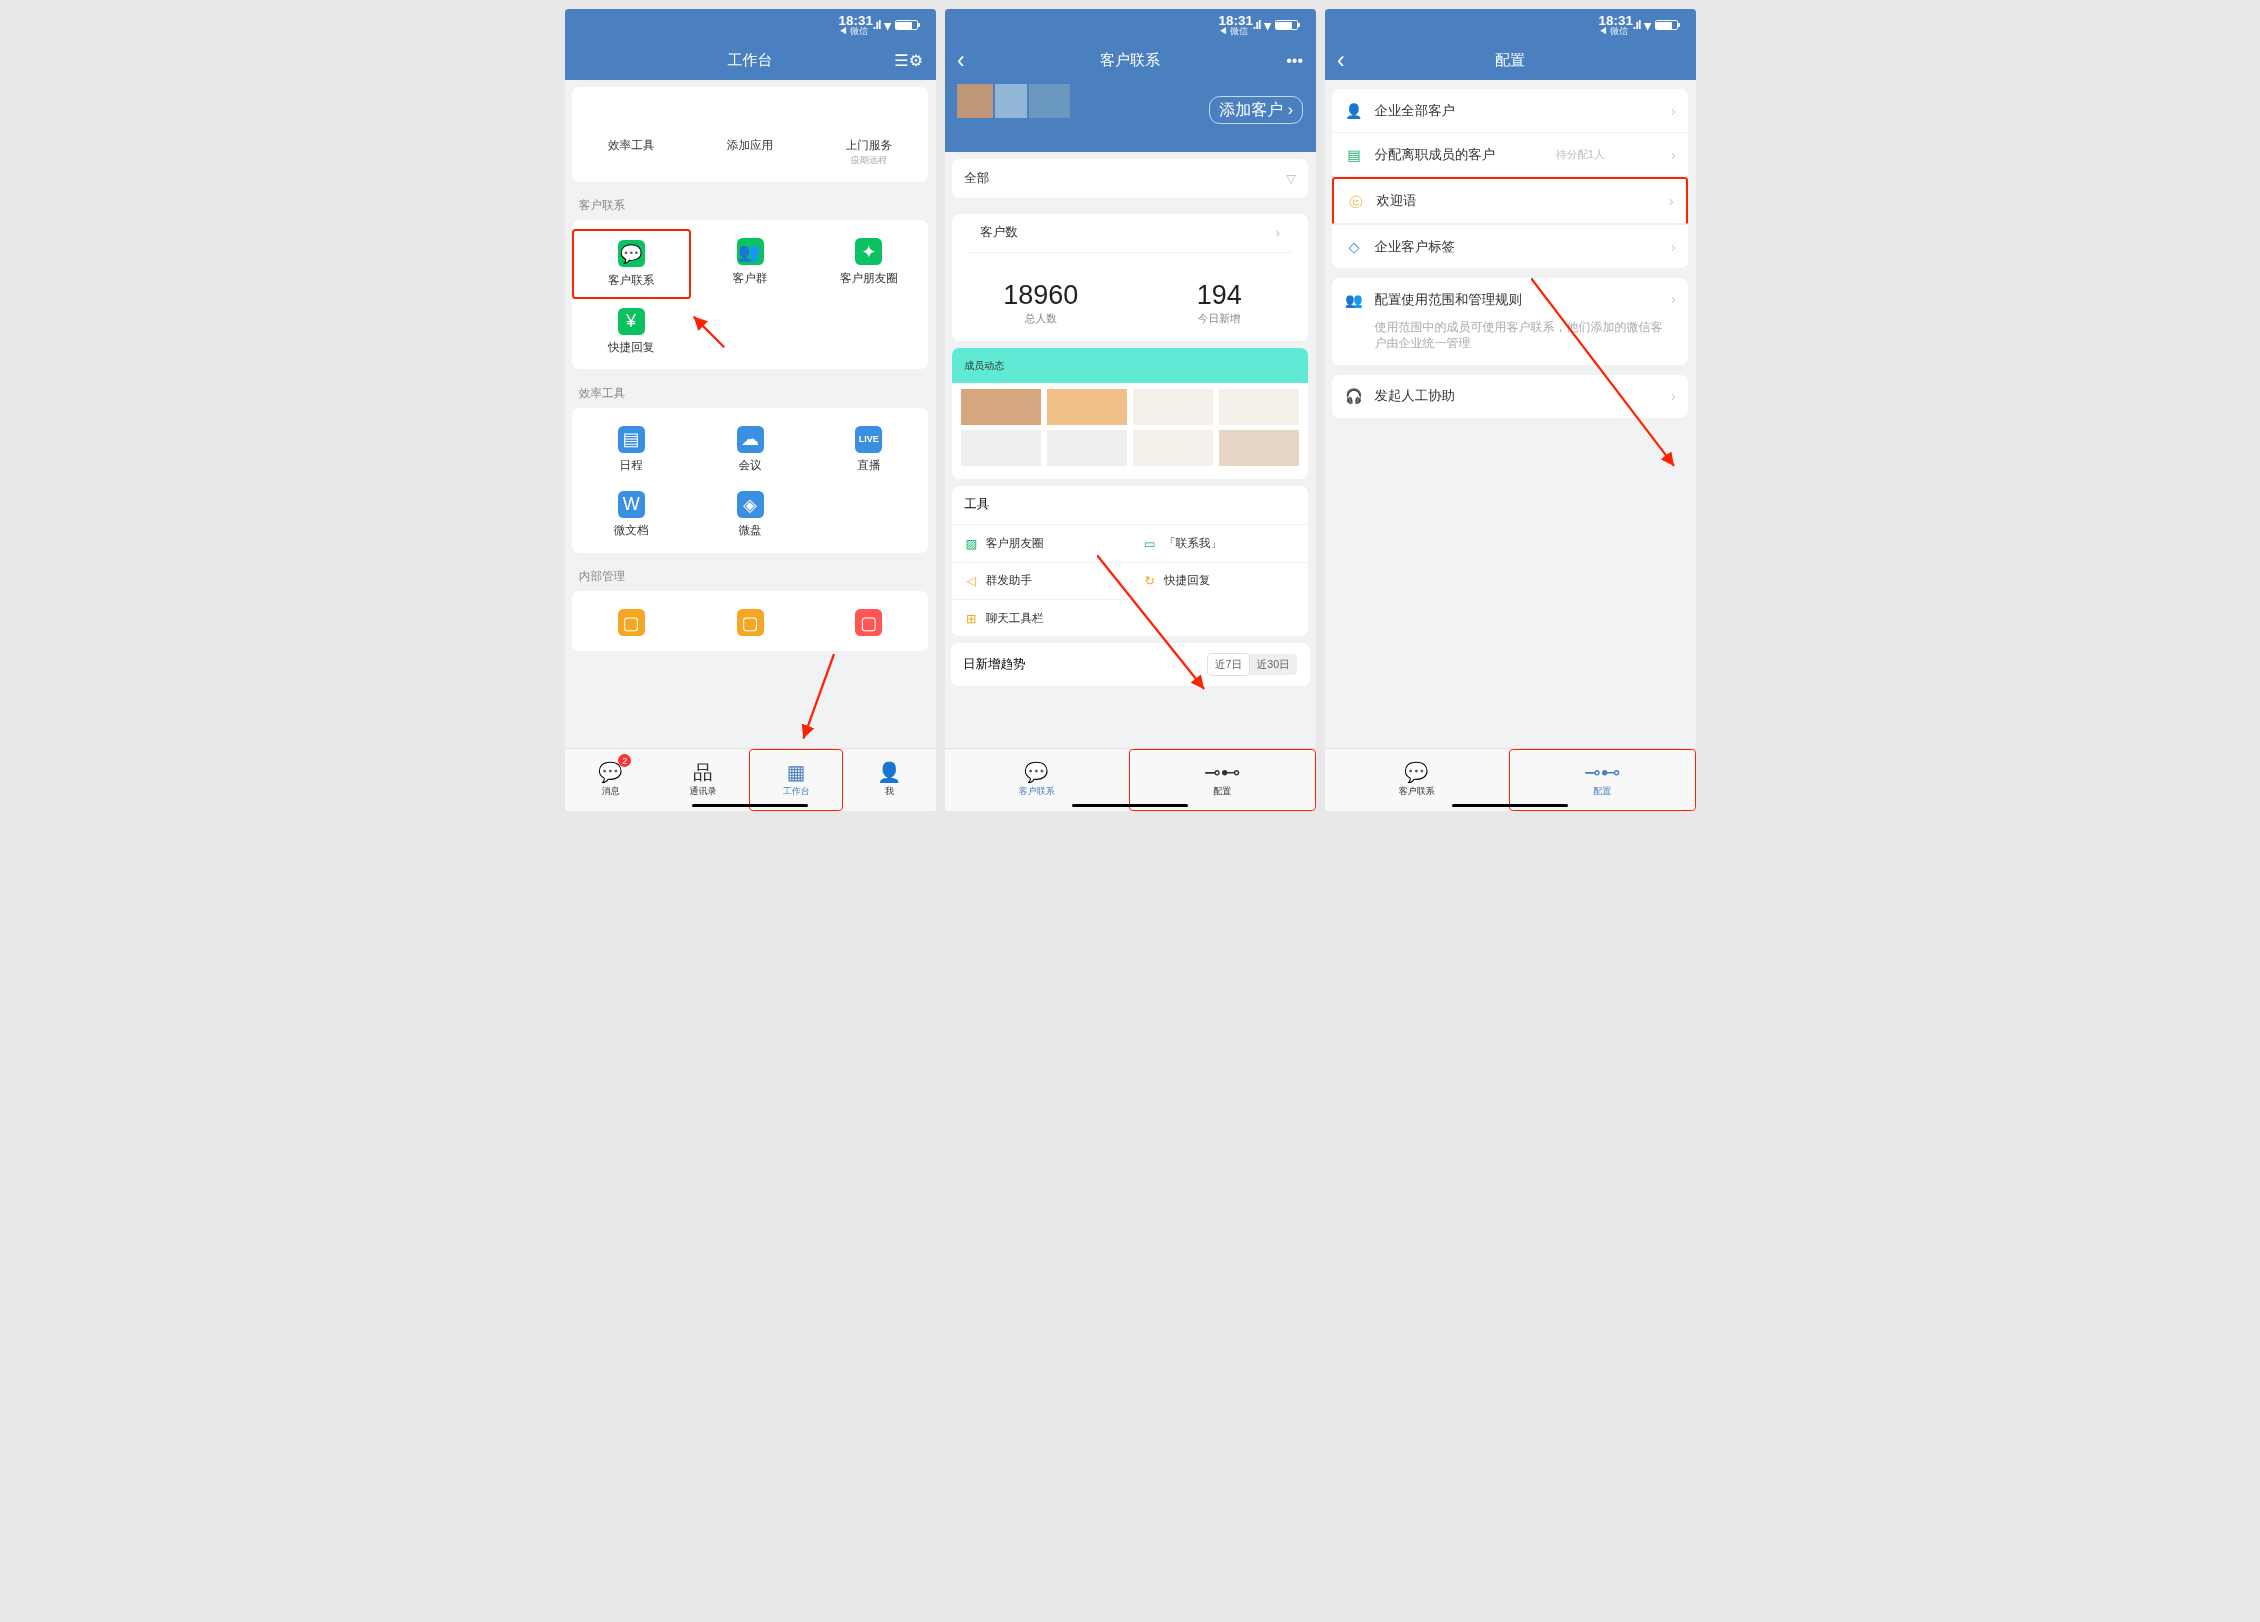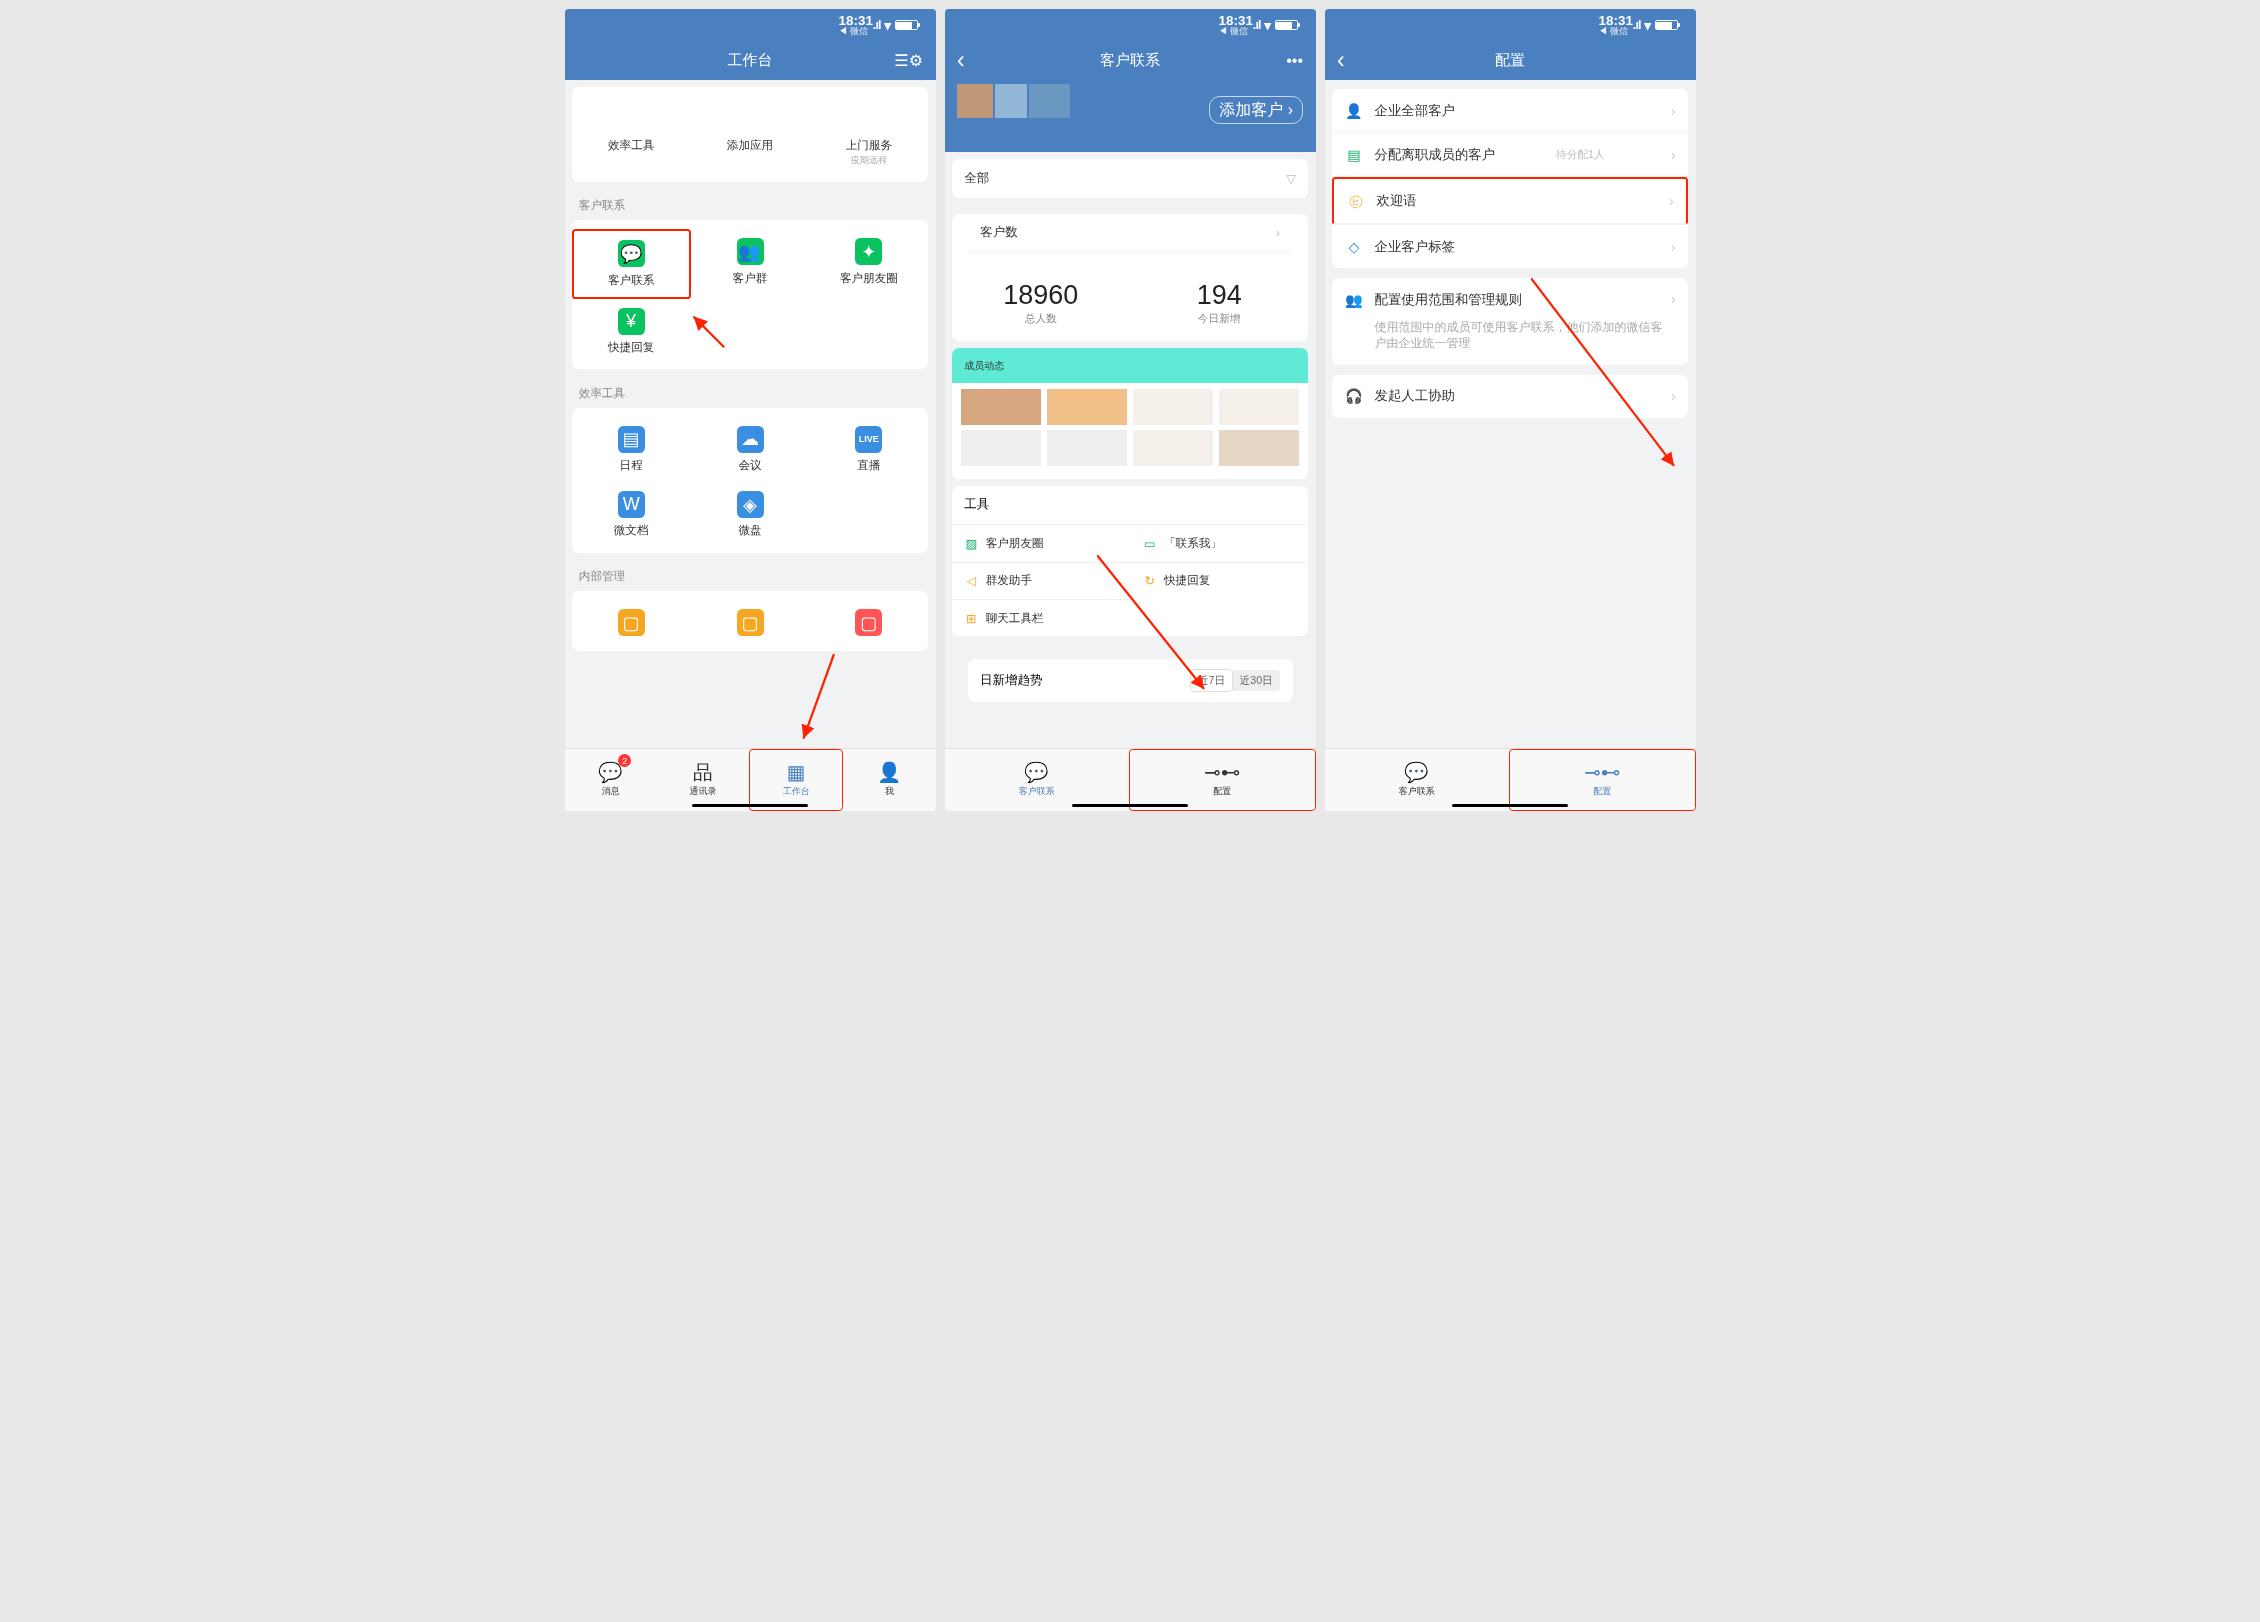--- a/index.html
+++ b/index.html
@@ -48,21 +48,21 @@
   .stats .num { font-size:27px; color:#222; }
   .stats .lbl { font-size:10.7px; color:#888; margin-top:1.8px; }
   .sechead { font-size:10px; color:#333; padding:10.7px 12.5px; background:#5eead4; border-radius:7.2px 7.2px 0 0; margin:7.2px 7.2px 0; }
   .blurgrid { background:#fff; margin:0 7.2px; padding:5.4px 9px 12.5px; border-radius:0 0 7.2px 7.2px; display:grid; grid-template-columns:repeat(4,1fr); gap:5.4px; }
   .blurgrid div { height:36px; background:#f2f0ed; }
   .tools { background:#fff; margin:7.2px; border-radius:7.2px; }
   .tool-row { display:flex; }
   .tool { flex:1; padding:10.7px 12.5px; font-size:11.6px; color:#333; display:flex; align-items:center; gap:7.2px; border-top:0.9px solid #f0f0f0; }
   .tool:first-child { border-left:none; }
   .tool .ti { width:14.3px; height:14.3px; display:flex; align-items:center; justify-content:center; font-size:12.5px; }
-  .trend { background:#fff; margin:23px; border-radius:7.2px; padding:10.7px 12.5px; display:flex; align-items:center; font-size:12.5px; }
+  .trend { background:#fff; margin:6px; border-radius:7.2px; padding:10.7px 12.5px; display:flex; align-items:center; font-size:12.5px; }
   .seg { margin-left:auto; display:flex; background:#eee; border-radius:3.6px; font-size:10.7px; }
   .seg span { padding:3.6px 7.2px; color:#666; border-radius:3.6px; }
   .seg .on { background:#fff; box-shadow:0 0 0 0.9px #ddd; }
   .tabbar2 { height:63px; background:#f8f8f8; border-top:0.9px solid #e0e0e0; display:flex; position:relative; }
 
   
   .list { margin:9px 7.2px; }
   .li { background:#fff; padding:12.5px 12.5px; display:flex; align-items:center; font-size:13.4px; color:#333; border-bottom:0.9px solid #f2f2f2; }
   .li:first-child { border-radius:7.2px 7.2px 0 0; }
   .li:last-child { border-bottom:none; border-radius:0 0 7.2px 7.2px; }

